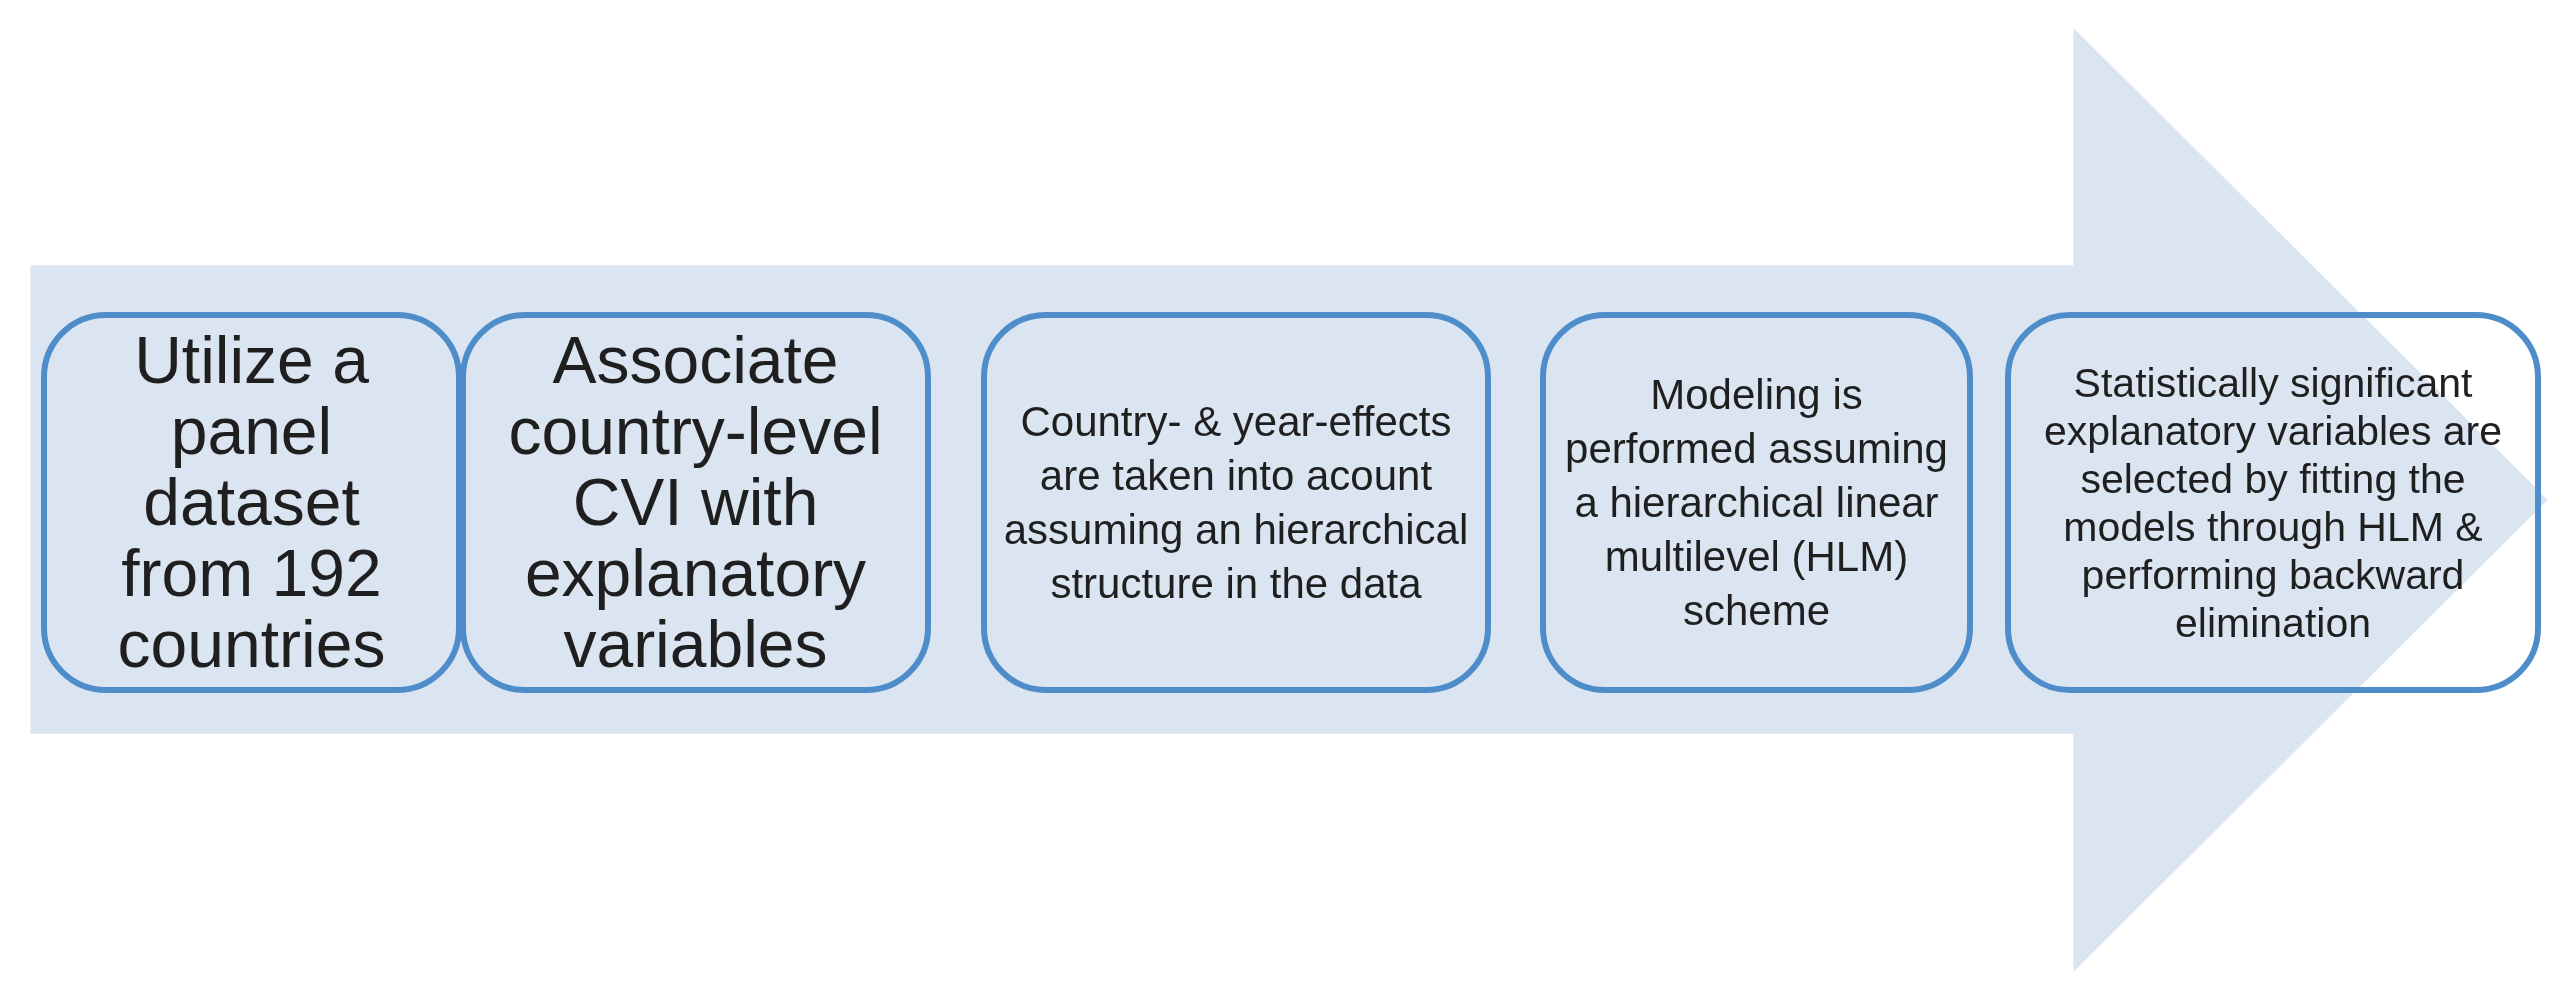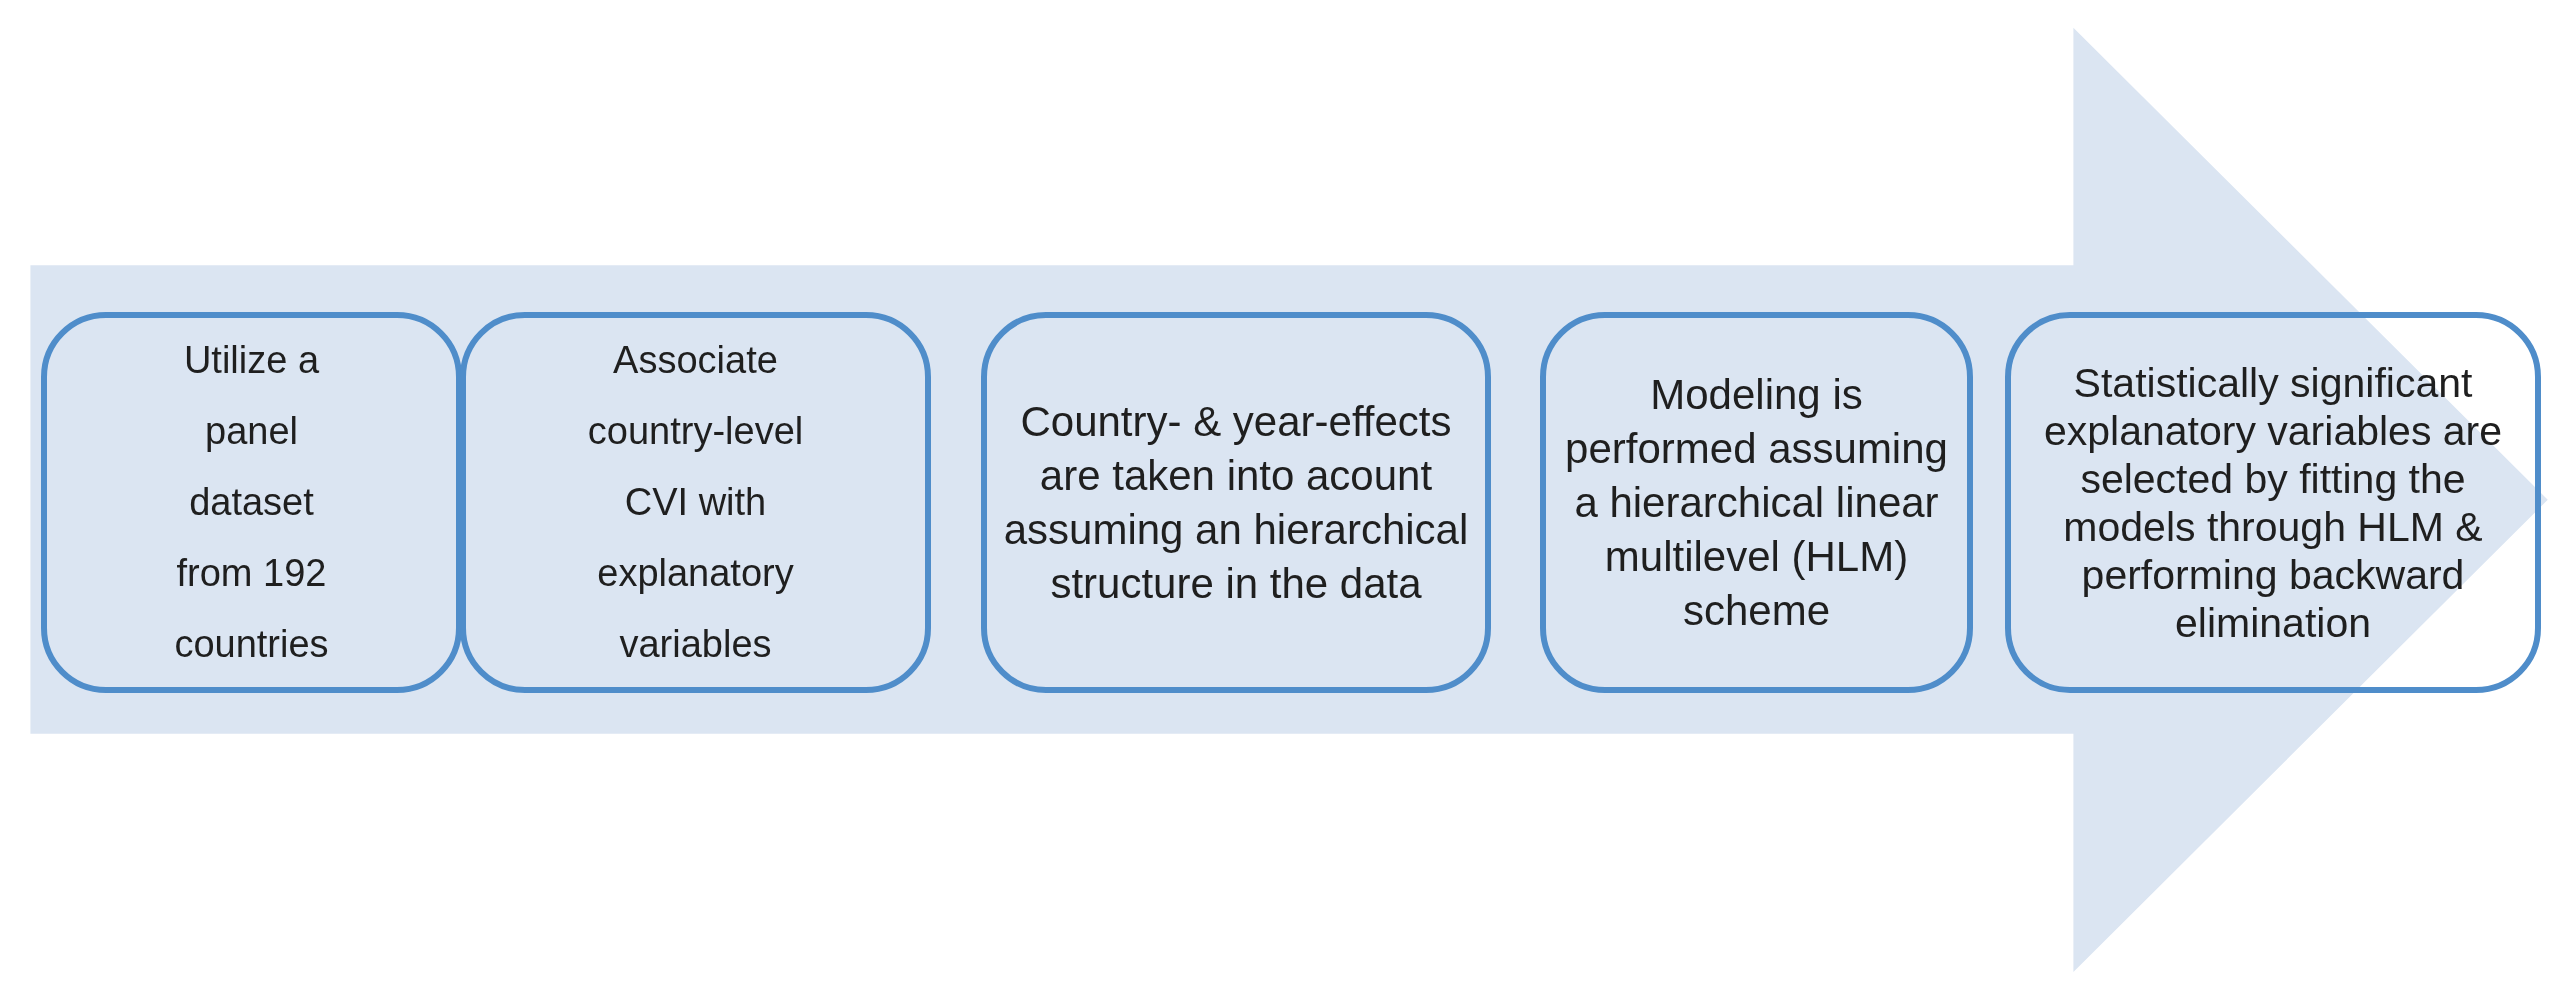--- a/index.html
+++ b/index.html
@@ -41,21 +41,21 @@
     align-items: center;
     justify-content: center;
     text-align: center;
     color: var(--text);
     padding: 0 8.7px;
   }
   .step-text {
     white-space: pre;
     text-align: center;
   }
-  .fs-large .step-text { font-size: 38px; line-height: 71px; }
+  .fs-large .step-text { font-size: 66px; line-height: 71px; }
   .fs-med   .step-text { font-size: 42px; line-height: 54px; }
   .fs-small .step-text { font-size: 41px; line-height: 48px; }
 
   #box-1 { left: 41px;   width: 421px; }
   #box-2 { left: 460px;  width: 471px; }
   #box-3 { left: 981px; width: 510px; }
   #box-4 { left: 1540px; width: 433px; }
   #box-5 { left: 2005px; width: 536px; }
 </style>
 </head>

